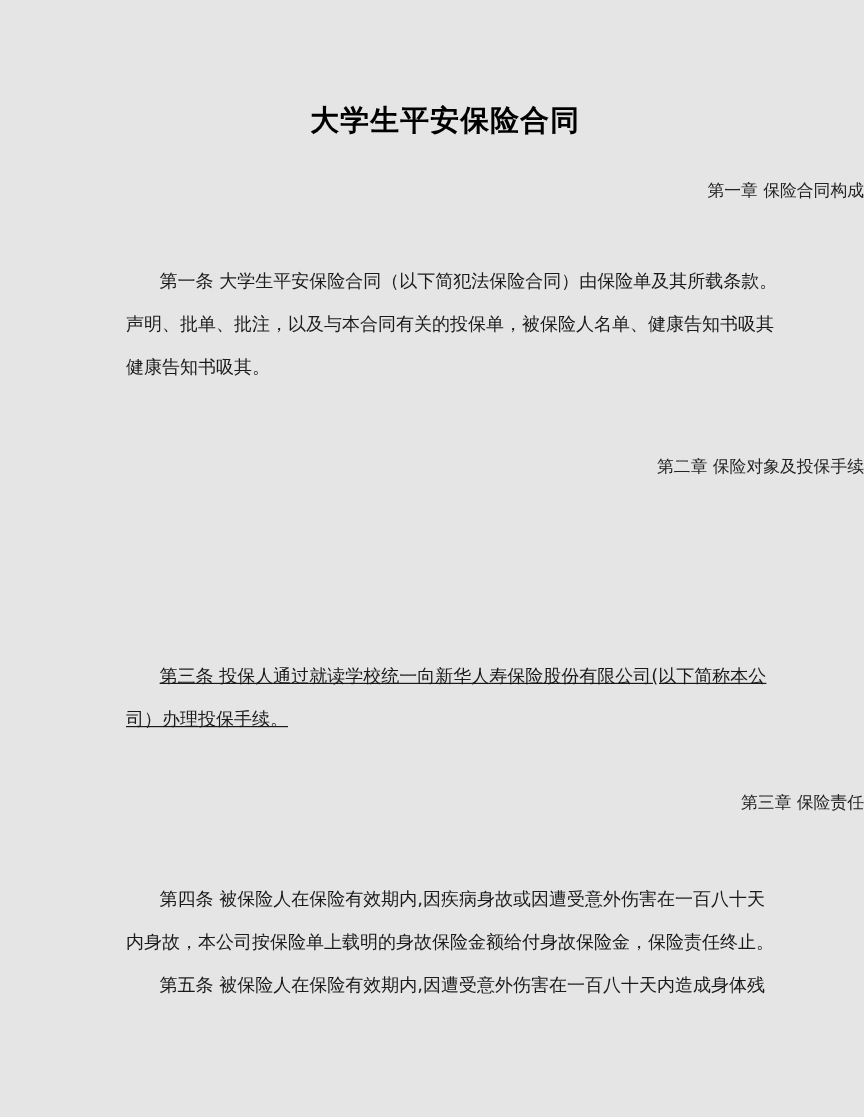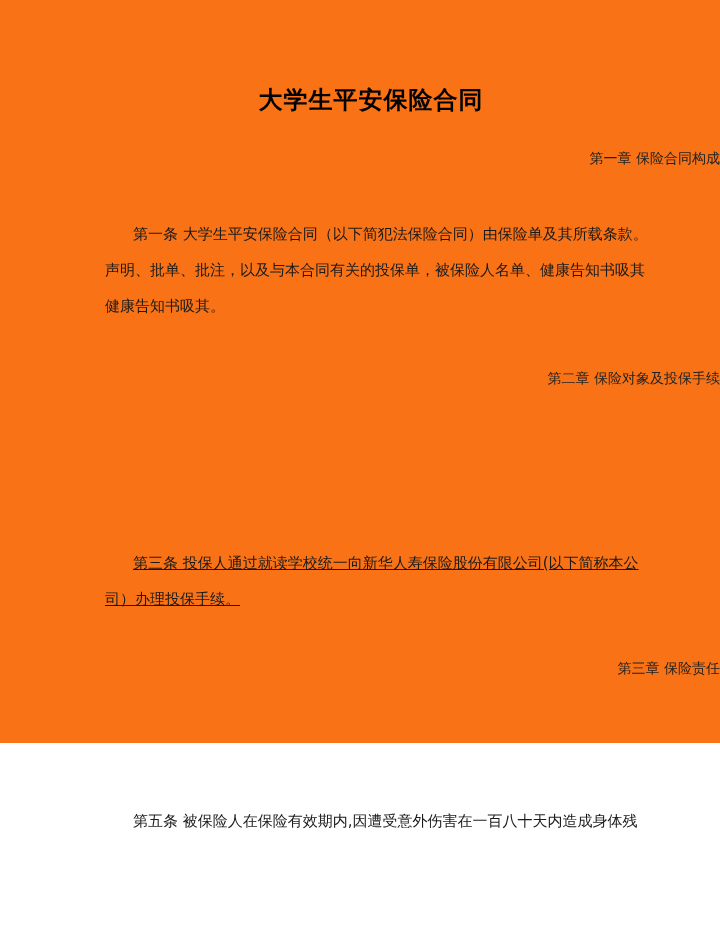--- a/index.html
+++ b/index.html
@@ -13,22 +13,22 @@
       position: relative;
       overflow: hidden;
       font-family: "DejaVu Sans", "Liberation Sans", sans-serif;
       color: #1a1a1a;
     }
     .page {
       position: absolute;
       left: 0;
       top: 0;
       width: 720px;
-      height: 743px;
-      background: #f97316;
+      height: 931px;
+      background: #e5e5e5;
     }
     .title {
       position: absolute;
       left: 0;
       width: 720px;
       top: 84px;
       text-align: center;
       font-size: 24px;
       font-weight: bold;
       color: #000;
@@ -72,28 +72,32 @@
   <div class="title">大学生平安保险合同</div>
 
   <div class="chapter" style="top:150px;">第一章  保险合同构成</div>
 
   <div class="para" style="top:216px;">
     <span class="line first">第一条  大学生平安保险合同（以下简犯法保险合同）由保险单及其所载条款。</span>
     <span class="line">声明、批单、批注，以及与本合同有关的投保单，被保险人名单、健康告知书吸其</span>
     <span class="line">健康告知书吸其。</span>
   </div>
 
-  <div class="chapter" style="top:370px;">第二章  保险对象及投保手续</div>
+  <div class="chapter" style="top:380px;">第二章  保险对象及投保手续</div>
 
 
   <div class="para" style="top:545px;text-decoration:underline;">
     <span class="line first">第三条  投保人通过就读学校统一向新华人寿保险股份有限公司(以下简称本公</span>
     <span class="line">司）办理投保手续。</span>
   </div>
 
   <div class="chapter" style="top:660px;">第三章  保险责任</div>
 
+  <div class="para" style="top:731px;">
+    <span class="line first">第四条  被保险人在保险有效期内,因疾病身故或因遭受意外伤害在一百八十天</span>
+    <span class="line">内身故，本公司按保险单上载明的身故保险金额给付身故保险金，保险责任终止。</span>
+  </div>
 
   <div class="para" style="top:803px;">
     <span class="line first">第五条  被保险人在保险有效期内,因遭受意外伤害在一百八十天内造成身体残</span>
   </div>
 
 </div>
 
 </body></html>

